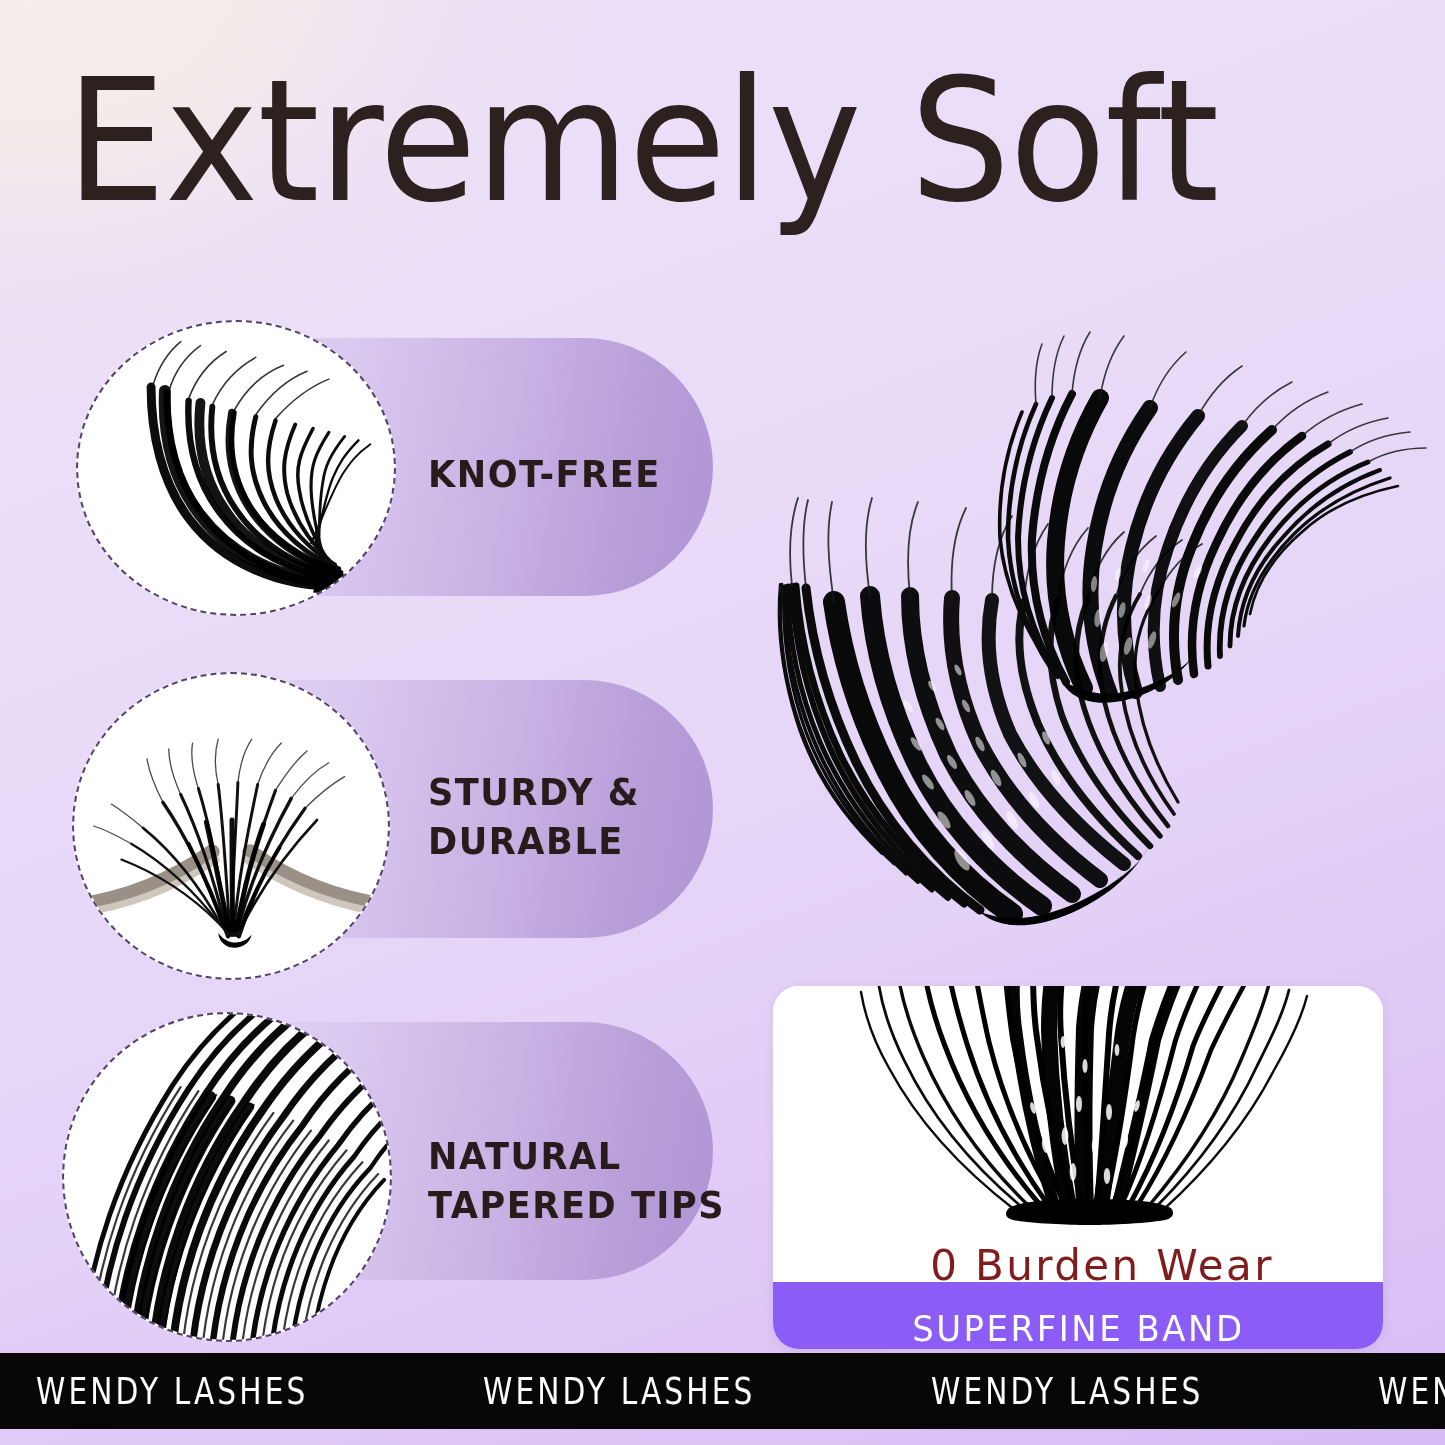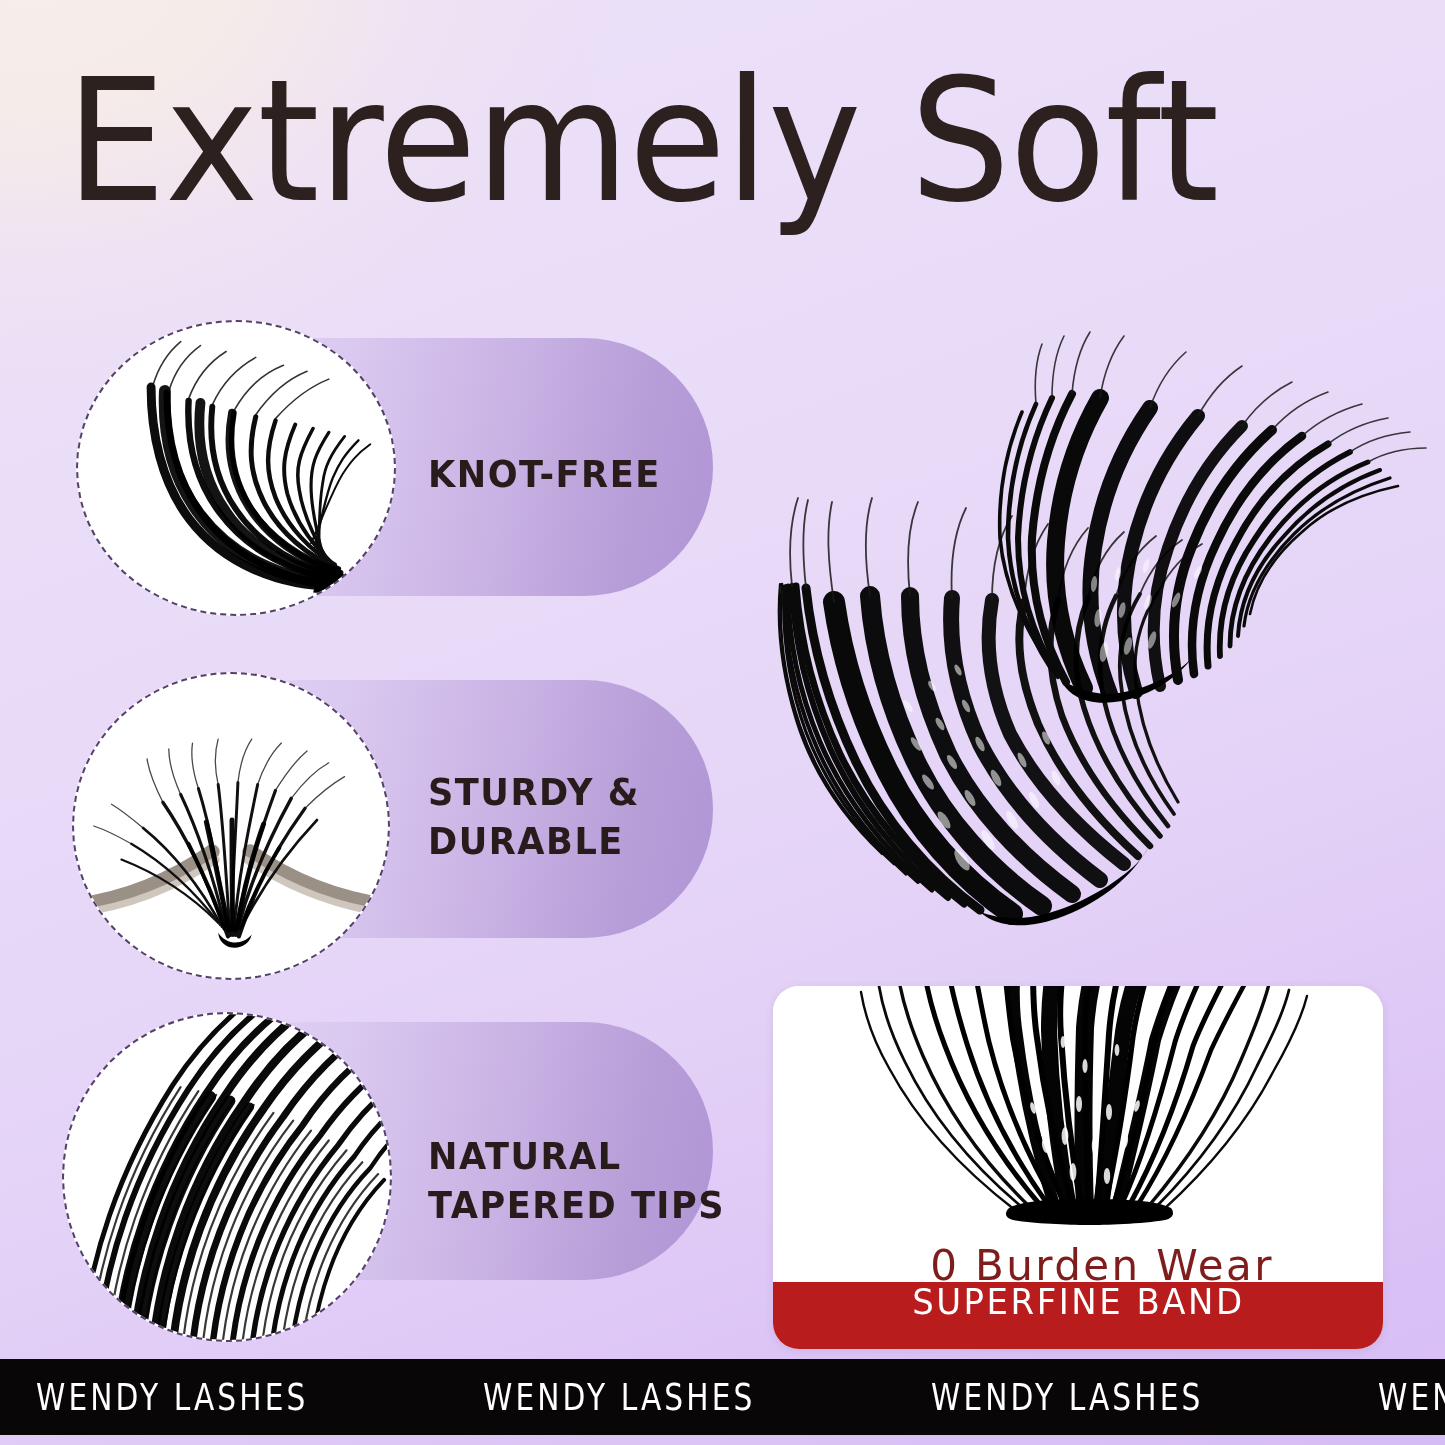--- a/index.html
+++ b/index.html
@@ -104,34 +104,34 @@
     position:absolute;left:0;top:248px;width:100%;height:62px;
     display:flex;align-items:center;justify-content:center;
     font-family:"DejaVu Sans", sans-serif;
     font-size:42px;font-weight:400;
     letter-spacing:2.4px;
     color:#7f1d1d;
     padding-left:24px;
   }
   .card-bar{
     position:absolute;left:0;bottom:0;width:100%;height:67px;
-    background:#b91c1c;
-    display:flex;align-items:flex-start;justify-content:center;
+    background:#8b5cf6;
+    display:flex;align-items:flex-end;justify-content:center;
   }
   .card-bar span{
     font-family:"DejaVu Sans", sans-serif;
     font-size:35px;font-weight:400;
     letter-spacing:2.6px;
     color:#ffffff;
     transform:scaleX(0.97);
   }
 
   
   .brandbar{
-    position:absolute;left:0;bottom:10px;width:1445px;height:76px;
+    position:absolute;left:0;bottom:16px;width:1445px;height:76px;
     background:#090607;
     display:flex;align-items:center;
     overflow:hidden;
     white-space:nowrap;
   }
   .brandbar .bw{
     font-family:"DejaVu Sans", sans-serif;
     font-size:38px;font-weight:400;
     letter-spacing:4px;
     color:#ffffff;

